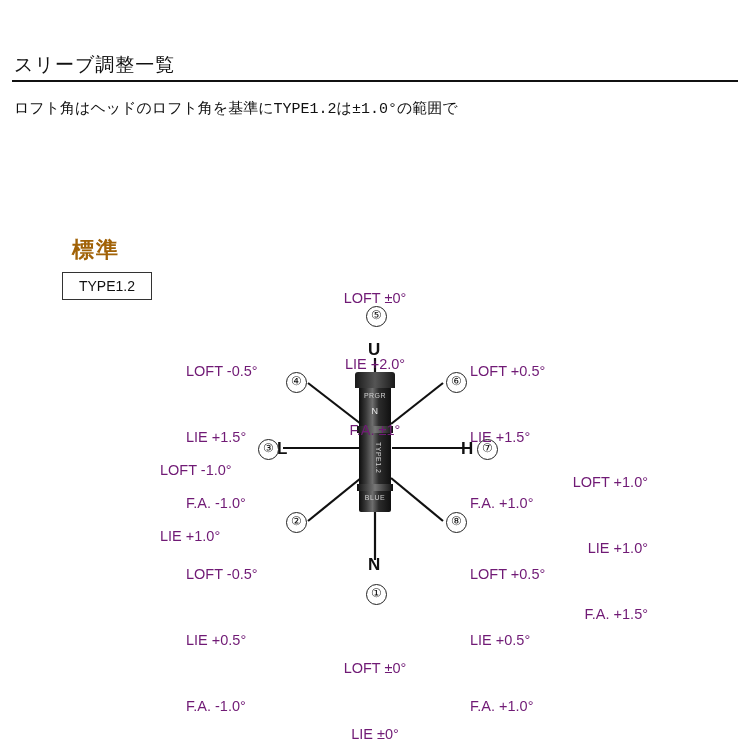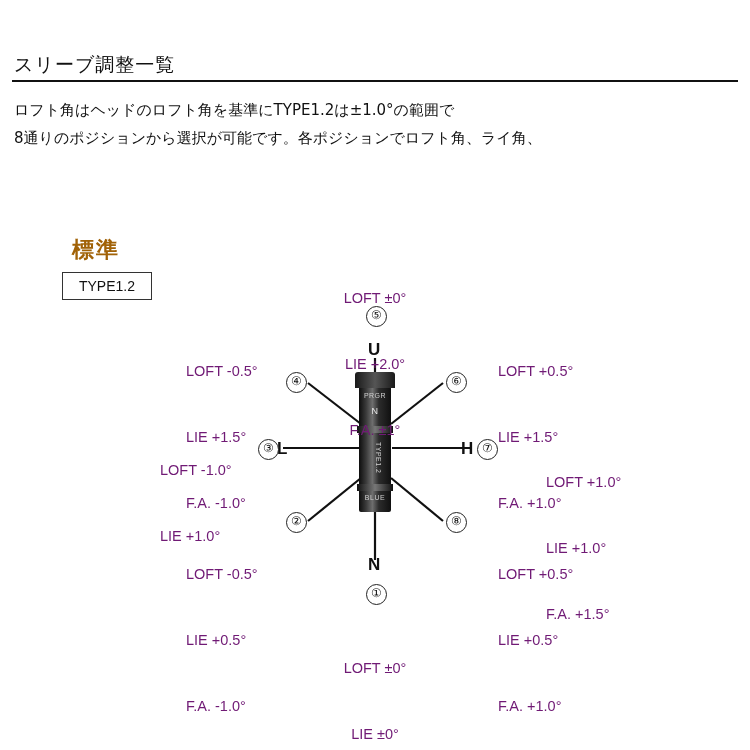--- a/index.html
+++ b/index.html
@@ -43,21 +43,21 @@
   #intro {
     position: absolute;
     left: 14px;
     top: 96px;
     width: 700px;
     font-size: 15px;
     line-height: 28px;
     color: #111;
     font-family: "DejaVu Sans", sans-serif;
   }
-  #intro div { white-space: pre; }
+  #intro div { white-space: pre; font-family: Liberation Mono, monospace; }
 
   
   #standard-label {
     position: absolute;
     left: 72px;
     top: 235px;
     font-size: 22px;
     font-weight: bold;
     color: #a16207;
     letter-spacing: 2px;
@@ -89,21 +89,21 @@
   }
 
   .lbl {
     position: absolute;
     font-size: 14.5px;
     line-height: 22px;
     color: #701a75;
     white-space: pre;
     font-family: "Liberation Sans", sans-serif;
   }
-  .lbl.right { text-align: left; margin-left: 28px; }
+  .lbl.right { text-align: left; }
   .lbl.left  { text-align: left; }
   .lbl.center { text-align: center; }
 
   .num {
     position: absolute;
     width: 19px;
     height: 19px;
     border: 1px solid #222;
     border-radius: 50%;
     font-size: 12px;
@@ -176,21 +176,20 @@
 </head>
 <body>
 
 <div id="page">
 
   <div id="title">スリーブ調整一覧</div>
   <div id="title-rule"></div>
 
   <div id="intro">
     <div>ロフト角はヘッドのロフト角を基準にTYPE1.2は±1.0°の範囲で</div>
-    <div>8通りのポジションから選択が可能です。各ポジションでロフト角、ライ角、</div>
   </div>
 
   <div id="standard-label">標準</div>
   <div id="standard-type">TYPE1.2</div>
 
   <svg id="diagram" viewBox="0 0 750 750">
 
     <g stroke="#111" stroke-width="2.2" fill="none">
 
       <line x1="375" y1="358" x2="375" y2="380"></line>
@@ -247,21 +246,21 @@
     <div>LOFT +0.5°</div>
     <div>LIE +1.5°</div>
     <div>F.A. +1.0°</div>
   </div>
 
   <div class="lbl left" style="left:160px; top:415px; width:120px;">
     <div>LOFT -1.0°</div>
     <div>LIE +1.0°</div>
   </div>
 
-  <div class="lbl right" style="left:518px; top:427px; width:130px;">
+  <div class="lbl right" style="left:518px; top:427px; width:130px;text-align:right;">
     <div>LOFT +1.0°</div>
     <div>LIE +1.0°</div>
     <div>F.A. +1.5°</div>
   </div>
 
   <div class="lbl left" style="left:186px; top:519px; width:120px;">
     <div>LOFT -0.5°</div>
     <div>LIE +0.5°</div>
     <div>F.A. -1.0°</div>
   </div>

